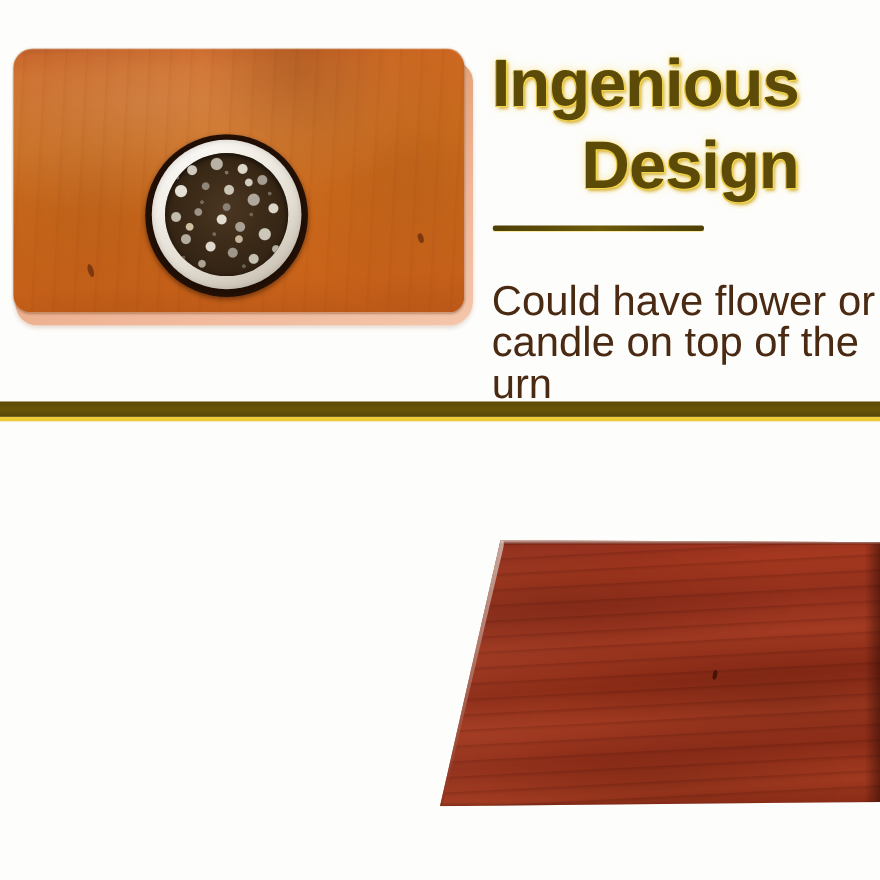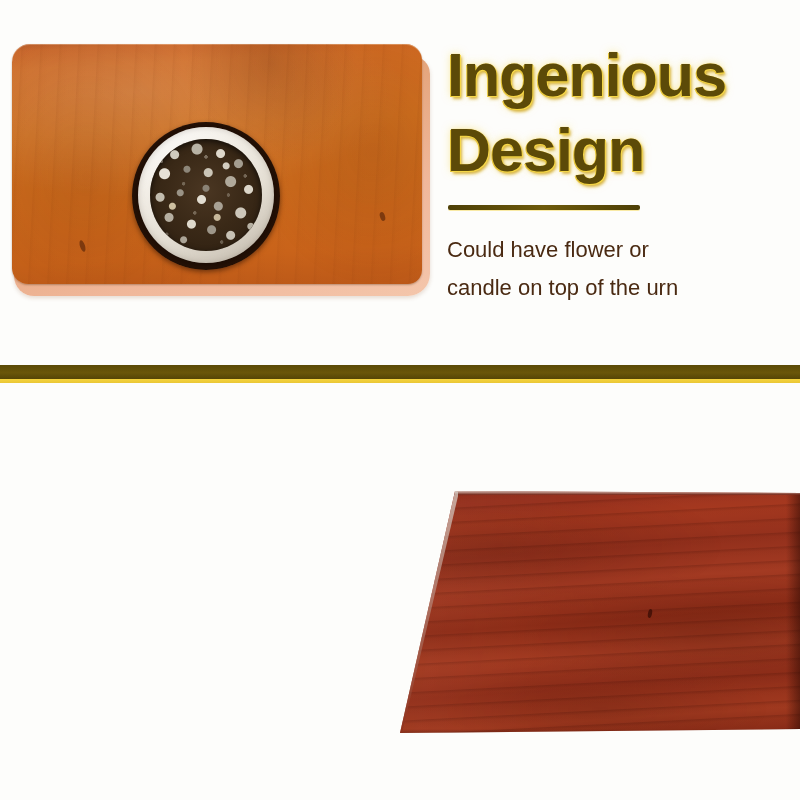--- a/index.html
+++ b/index.html
@@ -120,33 +120,34 @@
     letter-spacing:-1px;
     color:#5c4a08;
     white-space:pre-line;
     text-shadow:
       0 0 1px #f2cf3a,
       1px 1px 0 #f6d84a,
       -1px 1px 0 #e7c63a,
       2px 3px 3px rgba(210,170,40,.85),
       0 0 9px rgba(245,215,80,.55);
   }
-  #headline-top{left:447px;top:38px;}
+  #headline-top{left:447px;top:38px;text-align:right;}
 
   .rule{position:absolute;height:5px;border-radius:2px;
     background:linear-gradient(90deg,#4d3f06,#6d5a0b 50%,#4d3f06);
     box-shadow:0 1px 0 rgba(245,215,80,.5);}
   #rule-top{left:448px;top:205px;width:192px;}
 
   .body-text{
     position:absolute;
-    font-size:22px;
+    font-size:38px;
     line-height:38px;
     color:#4a2a12;
     white-space:pre-line;
+    margin-top:24px;
   }
   #body-top{left:447px;top:231px;}
 
   
   .divider{position:absolute;left:0;top:365px;width:800px;height:14px;
     background:linear-gradient(180deg,#5b4a07 0%,#6a5609 55%,#554506 100%);}
   .divider-glow{position:absolute;left:0;top:379px;width:800px;height:4px;
     background:linear-gradient(180deg,#f4d033,#e9c42a);opacity:.95;}
 
   

